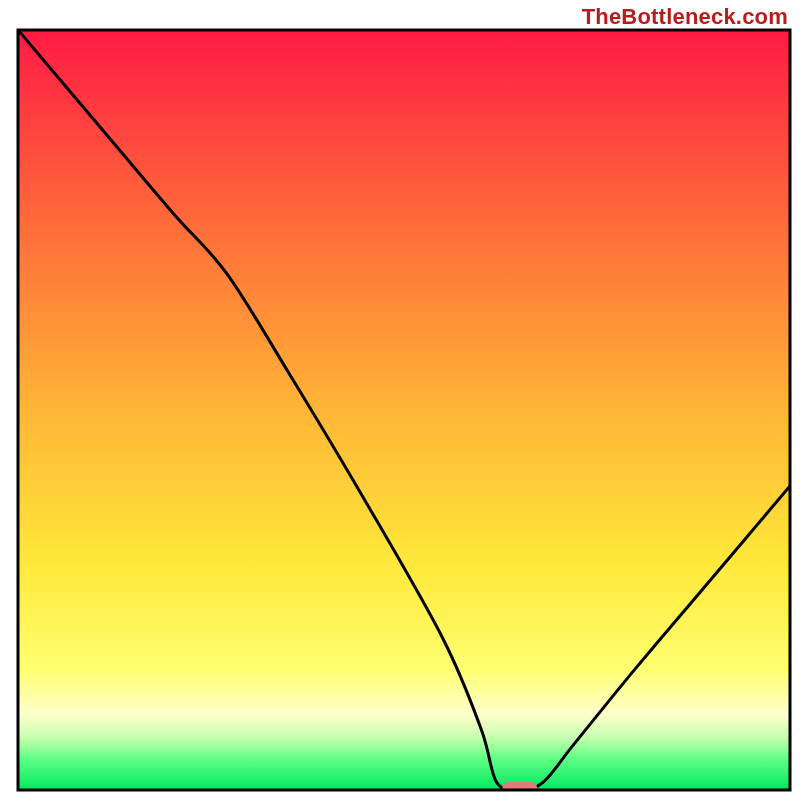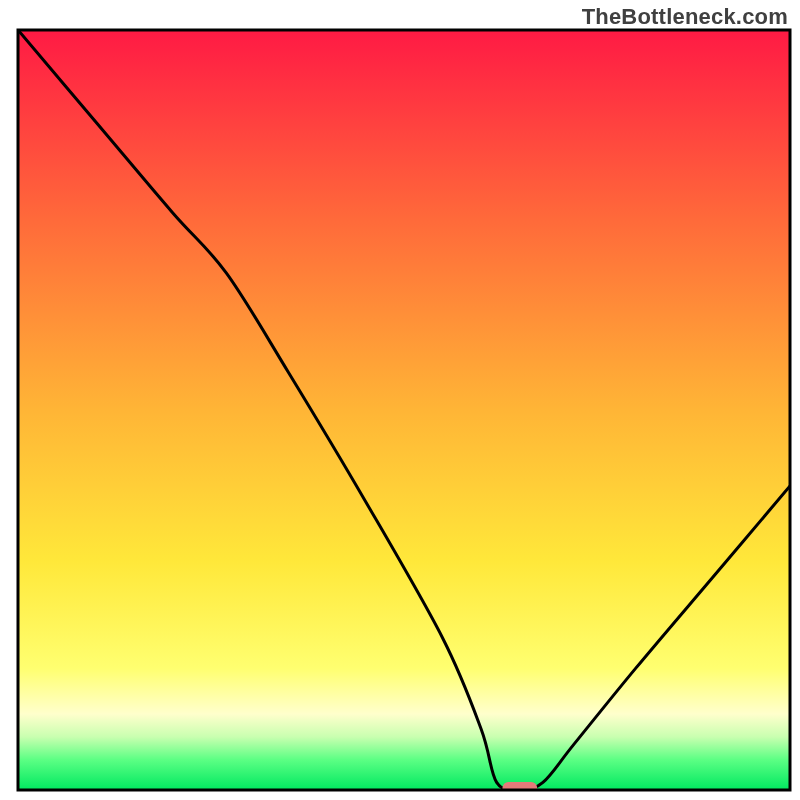--- a/index.html
+++ b/index.html
@@ -13,21 +13,21 @@
   }
   .canvas {
     position: relative;
     width: 800px;
     height: 800px;
   }
   .watermark {
     position: absolute;
     top: 4px;
     right: 12px;
-    color: #404040;
+    color: #b91c1c;
     font-size: 22px;
     font-weight: 600;
     letter-spacing: 0.2px;
     user-select: none;
   }
   svg {
     position: absolute;
     left: 0;
     top: 0;
   }

